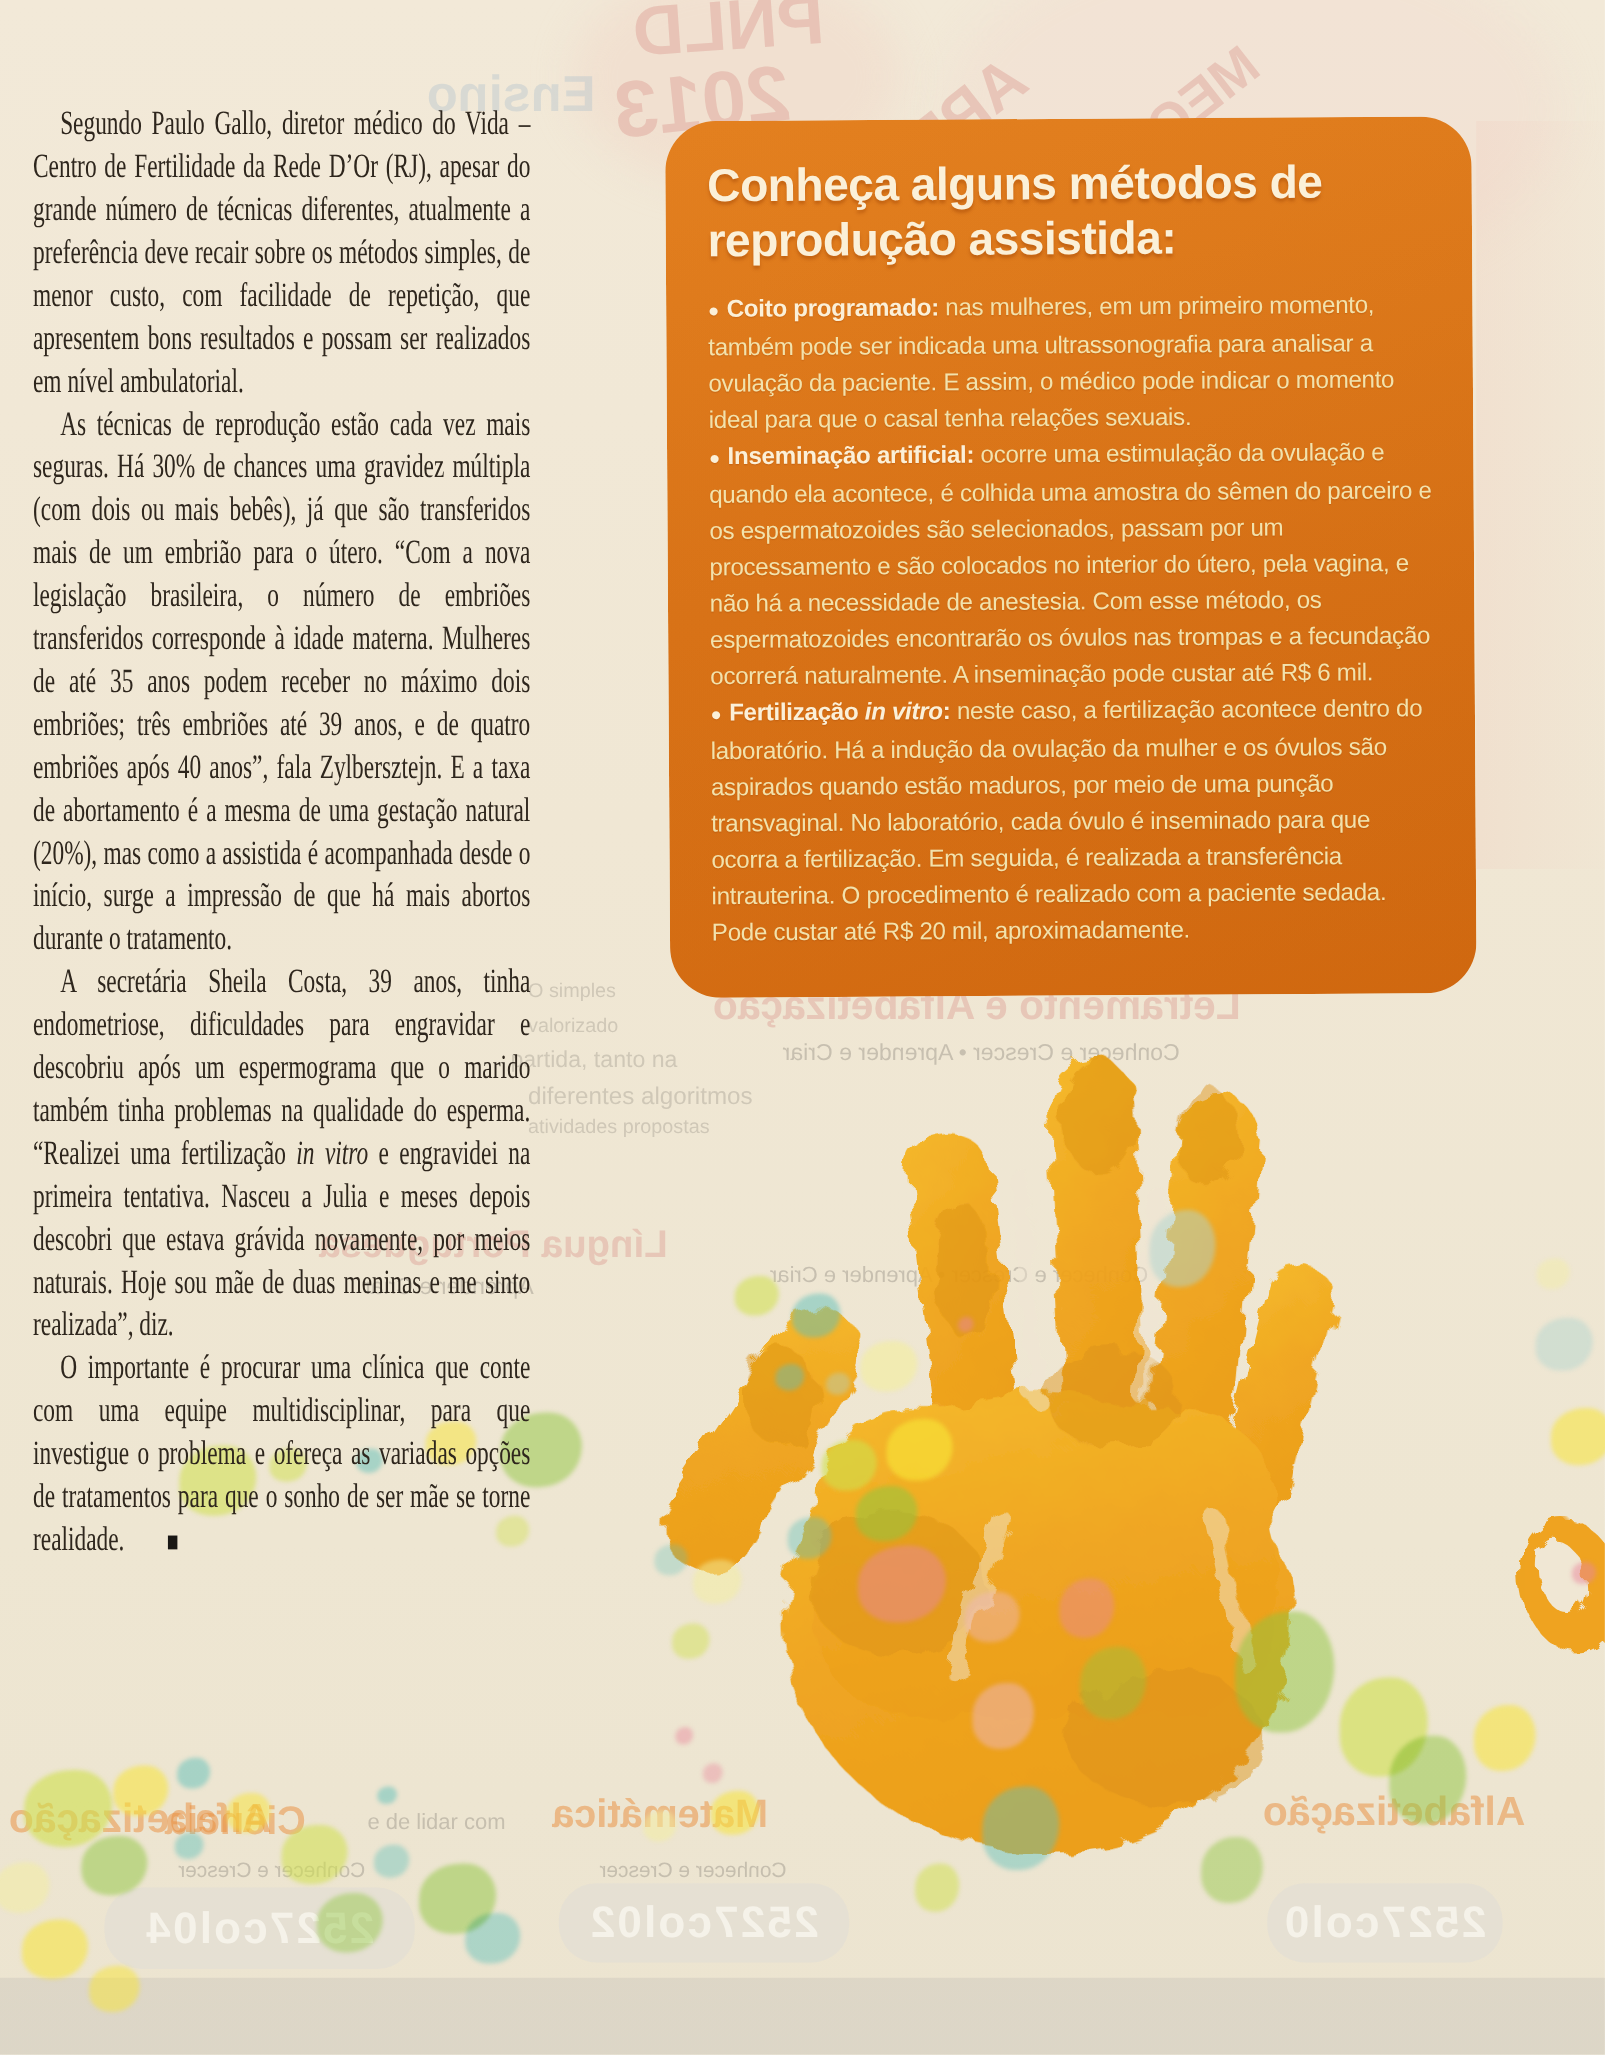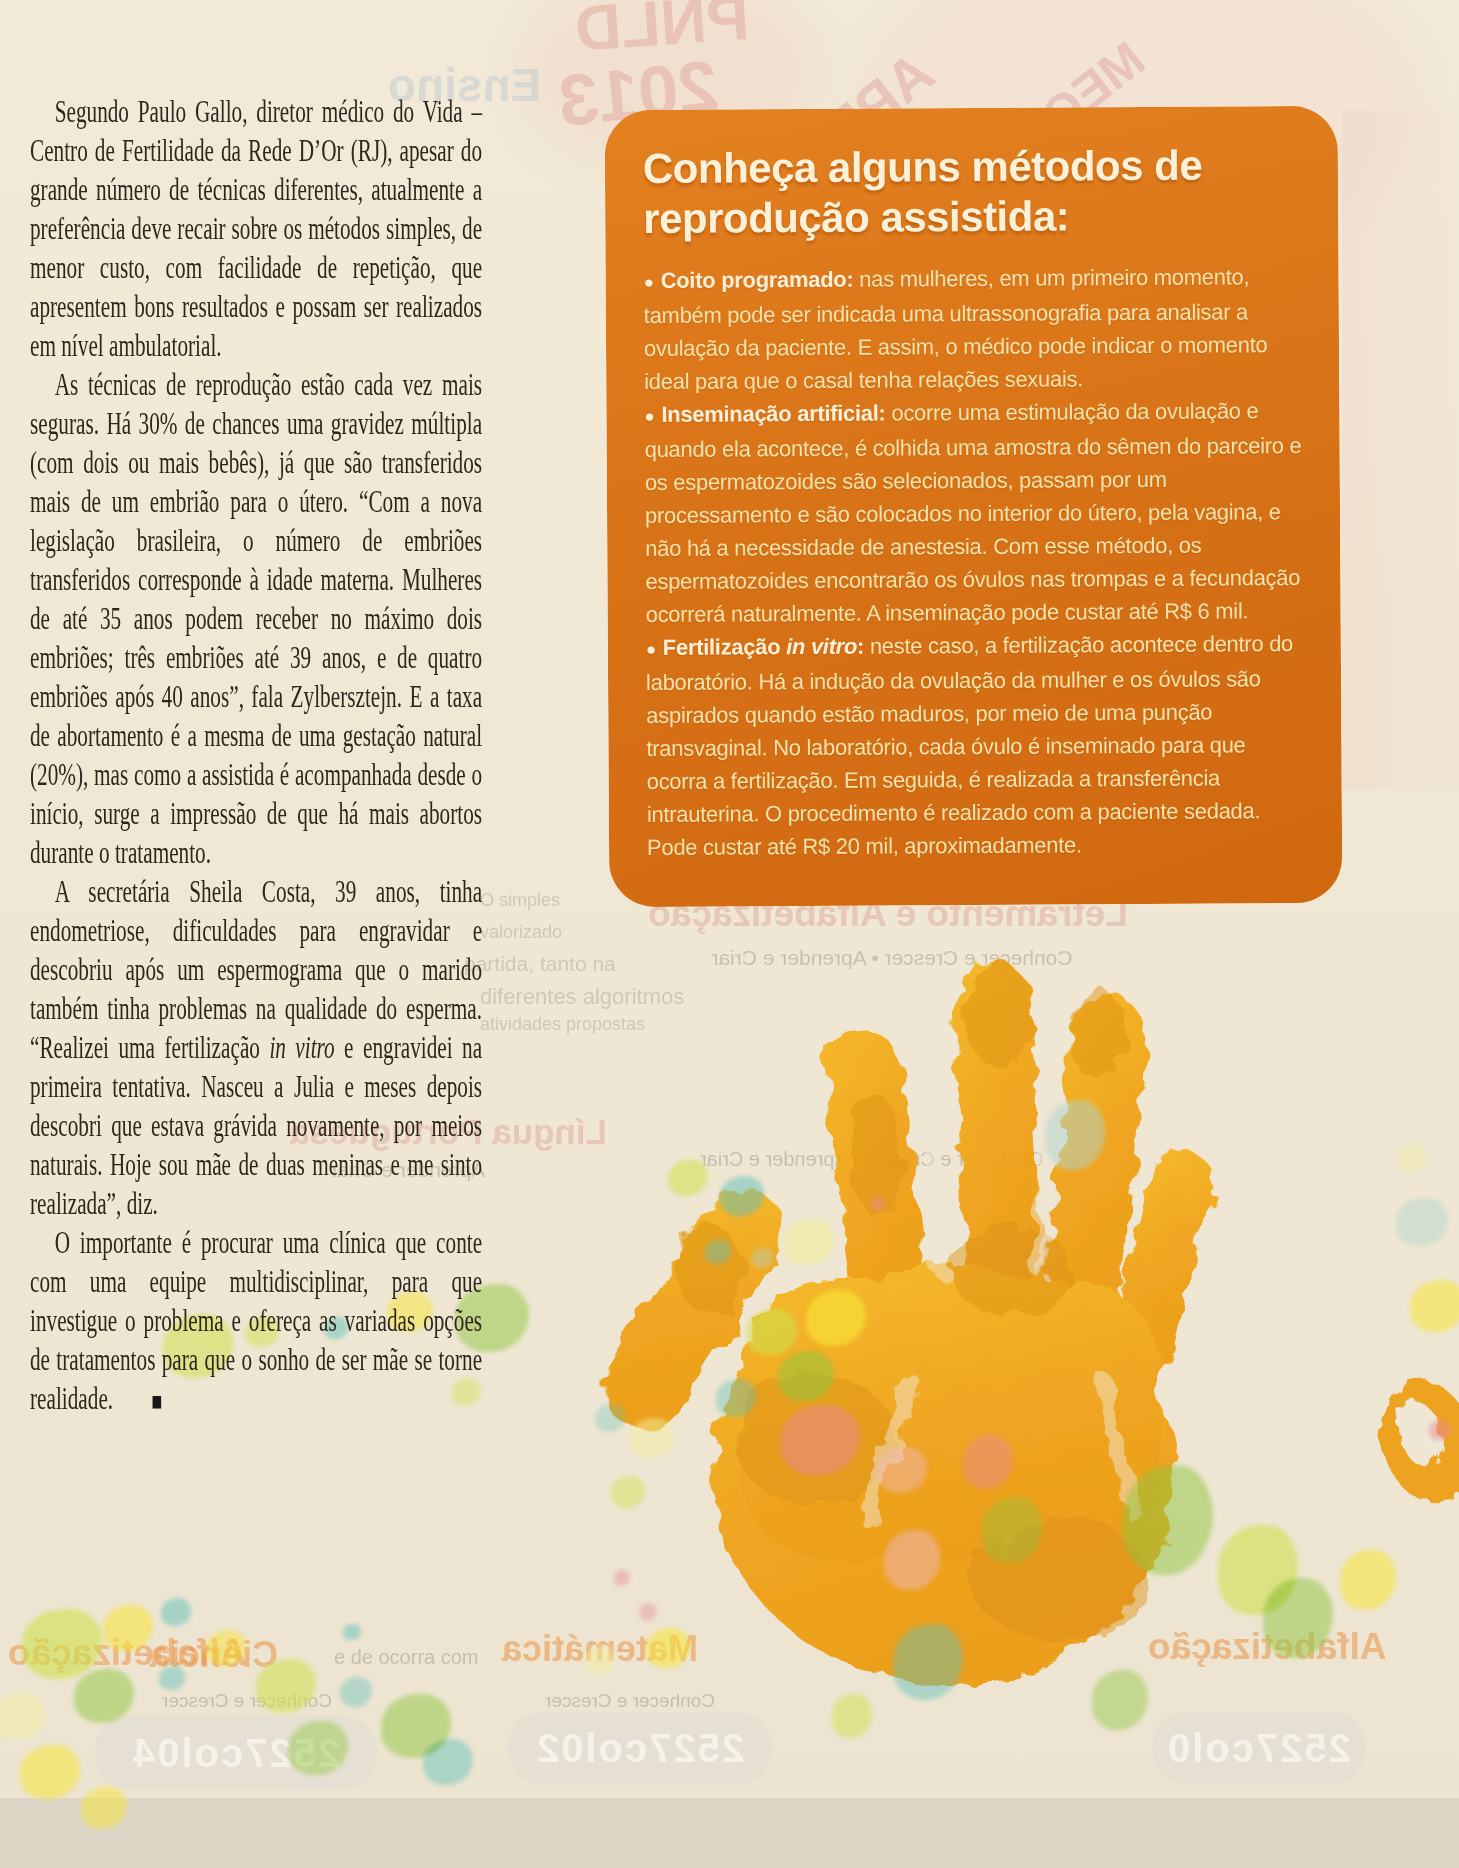--- a/index.html
+++ b/index.html
@@ -106,21 +106,21 @@
   <div class="ghost g-grey" style="left:464px;top:952px;font-size:21px;opacity:.8;">partida, tanto na</div>
   <div class="ghost g-grey" style="left:480px;top:984px;font-size:22px;opacity:.8;">diferentes algoritmos</div>
   <div class="ghost g-grey" style="left:480px;top:1014px;font-size:18px;opacity:.8;">atividades propostas</div>
   <div class="ghost g-grey mir" style="left:700px;top:1148px;font-size:20px;">Conhecer e Crescer • Aprender e Criar</div>
 
   <div class="ghost g-pink mir" style="left:290px;top:1112px;font-size:35px;">Língua Portuguesa</div>
   <div class="ghost g-grey mir" style="left:330px;top:1158px;font-size:21px;">Aprender e Criar</div>
 
   <div class="ghost g-orange mir" style="left:8px;top:1632px;font-size:37px;">Alfabetização</div>
   <div class="ghost g-orange mir" style="left:150px;top:1634px;font-size:36px;">Ciência</div>
-  <div class="ghost g-grey" style="left:334px;top:1646px;font-size:20px;">e de ocorra com</div>
+  <div class="ghost g-grey" style="left:334px;top:1646px;font-size:20px;">e de lidar com</div>
   <div class="ghost g-orange mir" style="left:502px;top:1628px;font-size:36px;">Matemática</div>
   <div class="ghost g-grey mir" style="left:545px;top:1690px;font-size:19px;">Conhecer e Crescer</div>
   <div class="ghost g-grey mir" style="left:162px;top:1690px;font-size:19px;">Conhecer e Crescer</div>
   <div class="ghost g-orange mir" style="left:1148px;top:1626px;font-size:37px;">Alfabetização</div>
 
   <div class="pill" style="left:95px;top:1716px;width:282px;height:74px;">
     <span>2527col04</span>
   </div>
   <div class="pill" style="left:508px;top:1712px;width:264px;height:72px;">
     <span>2527col02</span>

